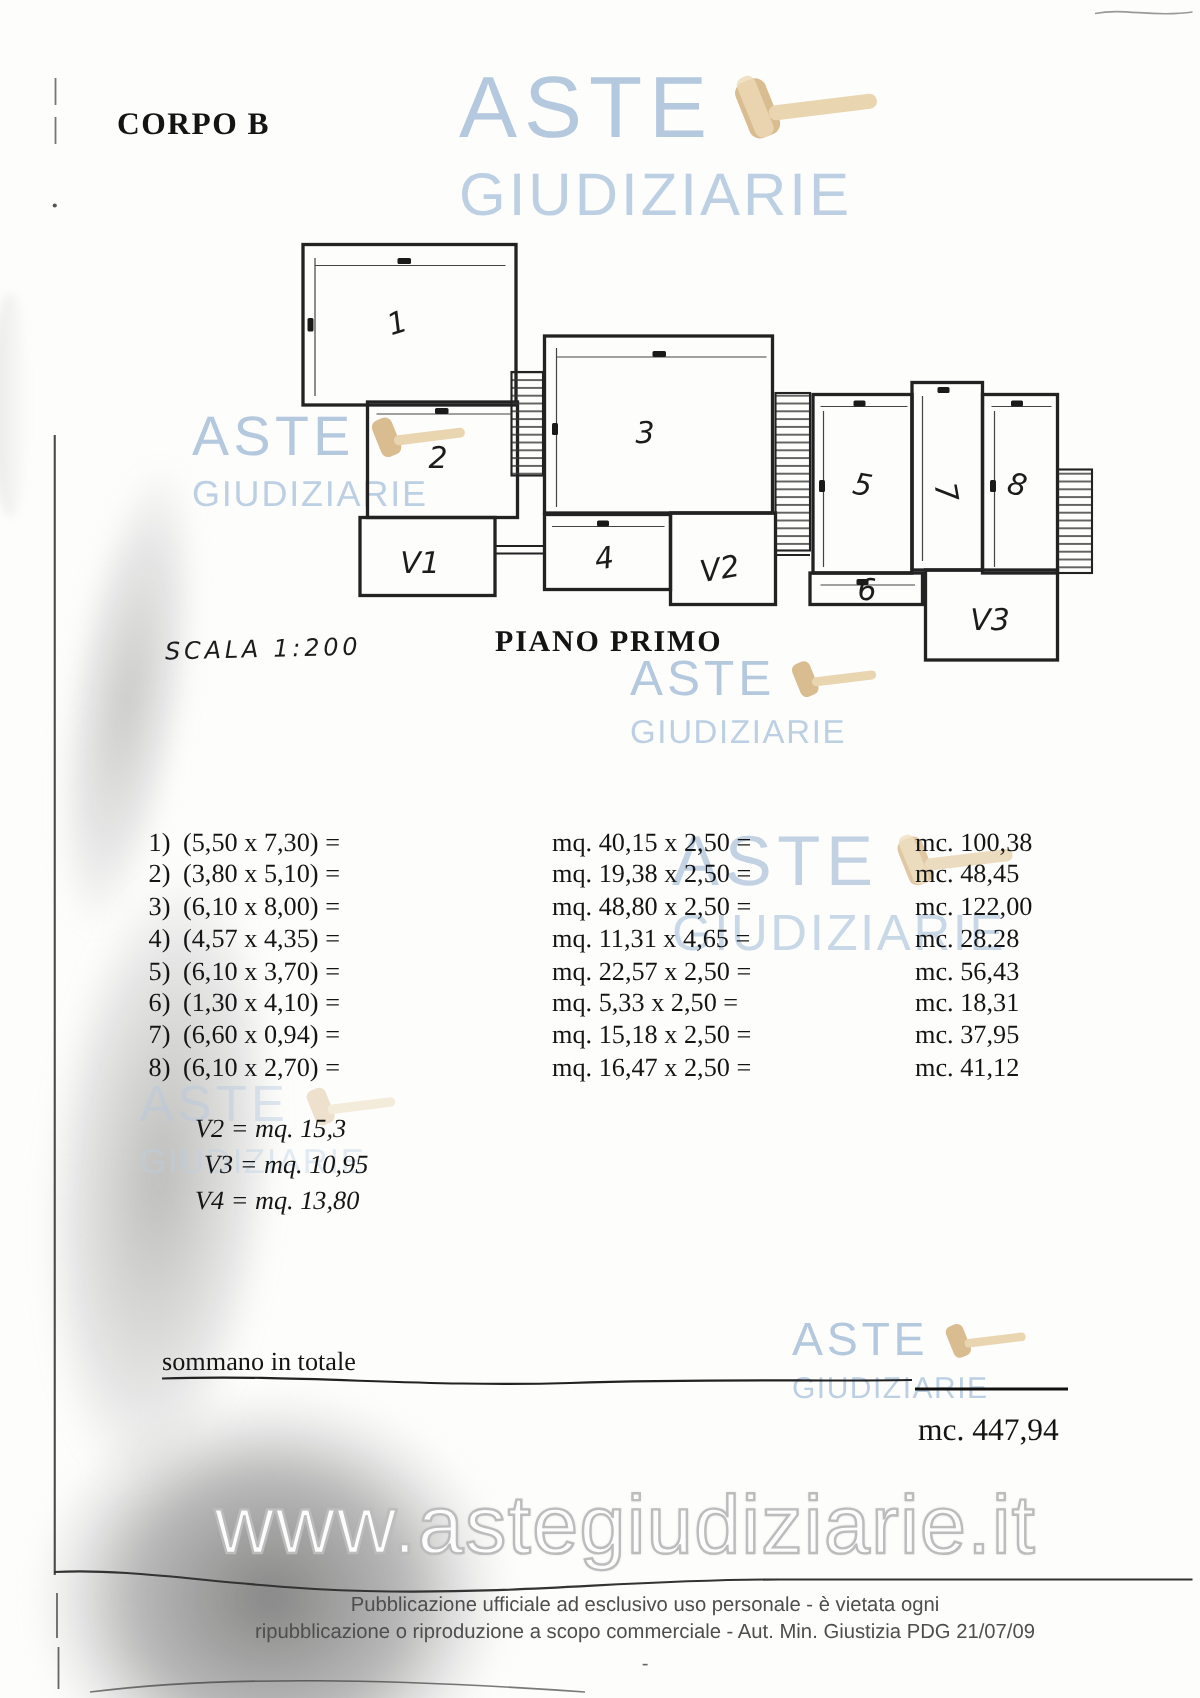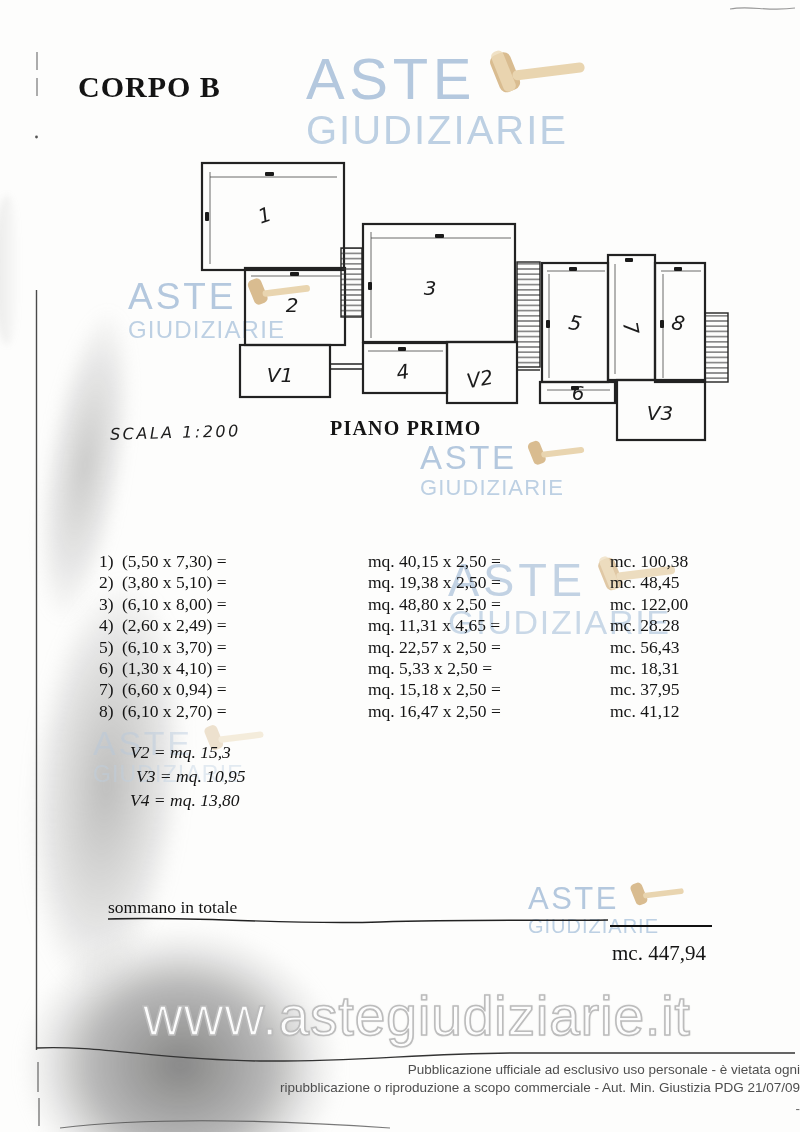--- a/index.html
+++ b/index.html
@@ -15,49 +15,49 @@
     background:radial-gradient(closest-side,rgba(125,125,125,.5),rgba(155,155,155,.26) 62%,transparent 90%);
     filter:blur(8px);}
   .shadow-blob{left:8px;top:915px;width:345px;height:300px;
     background:radial-gradient(closest-side,rgba(105,105,105,.8),rgba(128,128,128,.55) 52%,rgba(185,185,185,.25) 78%,transparent 93%);
     filter:blur(7px);}
   .corner-noise{left:-6px;top:195px;width:26px;height:150px;
     background:linear-gradient(to right,rgba(140,140,140,.18),transparent);filter:blur(3px);}
   
   .wm{position:absolute;color:#b4c8de;font-family:"Liberation Sans",sans-serif;
       line-height:.98;z-index:1;pointer-events:none;}
-  .wm-row{display:flex;align-items:flex-end;}
+  .wm-row{display:flex;align-items:flex-start;}
   .wm-aste{letter-spacing:.08em;}
   .wm-giud{letter-spacing:.05em;margin-top:3px;color:#bdd0e3;}
   .wm-gavel{margin-left:7px;flex:none;}
   .wm1{left:306px;top:44px;}  .wm1 .wm-aste{font-size:58px;} .wm1 .wm-giud{font-size:40px;} .wm1 .wm-gavel{width:112px;height:64px;margin-top:0;}
   .wm2{left:128px;top:273px;} .wm2 .wm-aste{font-size:37px;} .wm2 .wm-giud{font-size:24px;} .wm2 .wm-gavel{width:74px;height:42px;}
   .wm3{left:420px;top:436px;} .wm3 .wm-aste{font-size:33px;} .wm3 .wm-giud{font-size:22px;} .wm3 .wm-gavel{width:66px;height:38px;}
   .wm4{left:448px;top:551px;opacity:.8;} .wm4 .wm-aste{font-size:47px;} .wm4 .wm-giud{font-size:34px;} .wm4 .wm-gavel{width:90px;height:52px;}
   .wm5{left:93px;top:720px;opacity:.42;} .wm5 .wm-aste{font-size:34px;} .wm5 .wm-giud{font-size:23px;} .wm5 .wm-gavel{width:70px;height:40px;}
   .wm6{left:528px;top:878px;} .wm6 .wm-aste{font-size:31px;} .wm6 .wm-giud{font-size:20px;} .wm6 .wm-gavel{width:64px;height:36px;}
   
-  .title{left:78px;top:70px;font-size:30px;font-weight:bold;letter-spacing:1px;z-index:2;}
+  .title{left:78px;top:70px;font-size:21px;font-weight:bold;letter-spacing:1px;z-index:2;}
   .plan-caption{left:330px;top:417px;font-size:20px;font-weight:bold;letter-spacing:1.2px;z-index:2;}
   .scale-note{left:110px;top:423px;font-family:"DejaVu Sans",sans-serif;font-style:italic;
               font-size:16px;letter-spacing:2.5px;color:#1c1c1c;transform:rotate(-1.5deg);z-index:2;}
   .mtable{left:0;top:551px;width:800px;z-index:2;}
   .mrow{position:relative;height:21.4px;font-size:17.5px;}
   .mrow span{position:absolute;white-space:nowrap;}
   .c-idx{left:99px;} .c-expr{left:122px;text-align:center;} .c-mq{left:368px;} .c-mc{left:610px;}
   .extras{left:130px;top:740px;font-size:17.5px;line-height:24px;z-index:2;font-style:italic;}
   .extras div:nth-child(2){margin-left:6px;}
   .total-label{left:108px;top:897px;font-size:17.5px;z-index:2;}
   .total-value{left:612px;top:941px;font-size:21px;z-index:2;}
   
   .url-wm{left:143px;top:984px;font-family:"Liberation Sans",sans-serif;font-size:55px;
           letter-spacing:1px;color:rgba(255,255,255,.96);-webkit-text-stroke:1.6px #bcbcbc;
           text-shadow:0 0 2px rgba(170,170,170,.8);z-index:3;white-space:nowrap;}
   
-  .footer{left:60px;top:1061px;width:740px;text-align:right;font-family:"Liberation Sans",sans-serif;
+  .footer{left:60px;top:1061px;width:740px;text-align:center;font-family:"Liberation Sans",sans-serif;
           font-size:13.5px;line-height:18px;color:#4e4e4e;z-index:4;}
   .footer-dash{display:block;margin-top:3px;color:#666;}
   
   svg.lines{position:absolute;left:0;top:0;z-index:2;pointer-events:none;}
   svg.plan{position:absolute;left:185px;top:152px;z-index:2;}
   .hand{font-family:"DejaVu Sans",sans-serif;font-style:italic;font-size:20px;fill:#1c1c1c;}
 </style>
 </head>
 <body>
 
@@ -226,21 +226,21 @@
       <span class="c-mc">mc. 48,45</span>
     </div>
     <div class="mrow">
       <span class="c-idx">3)</span>
       <span class="c-expr">(6,10 x 8,00) =</span>
       <span class="c-mq">mq. 48,80 x 2,50 =</span>
       <span class="c-mc">mc. 122,00</span>
     </div>
     <div class="mrow">
       <span class="c-idx">4)</span>
-      <span class="c-expr">(2,60 x 2,49) =</span>
+      <span class="c-expr">(4,57 x 4,35) =</span>
       <span class="c-mq">mq. 11,31 x 4,65 =</span>
       <span class="c-mc">mc. 28.28</span>
     </div>
     <div class="mrow">
       <span class="c-idx">5)</span>
       <span class="c-expr">(6,10 x 3,70) =</span>
       <span class="c-mq">mq. 22,57 x 2,50 =</span>
       <span class="c-mc">mc. 56,43</span>
     </div>
     <div class="mrow">

